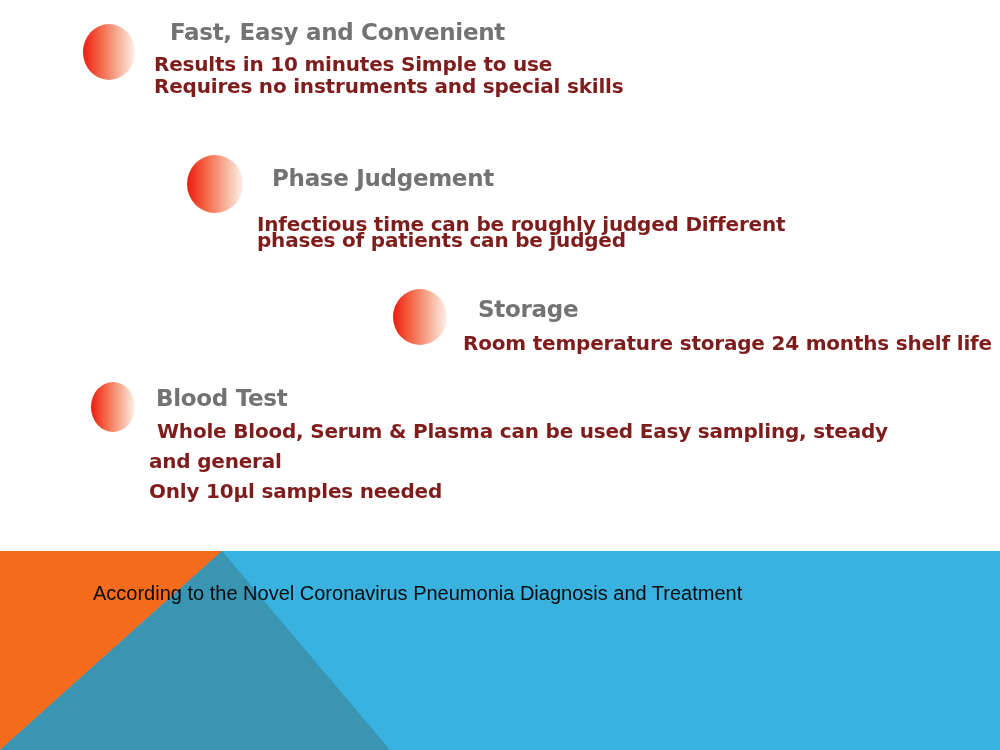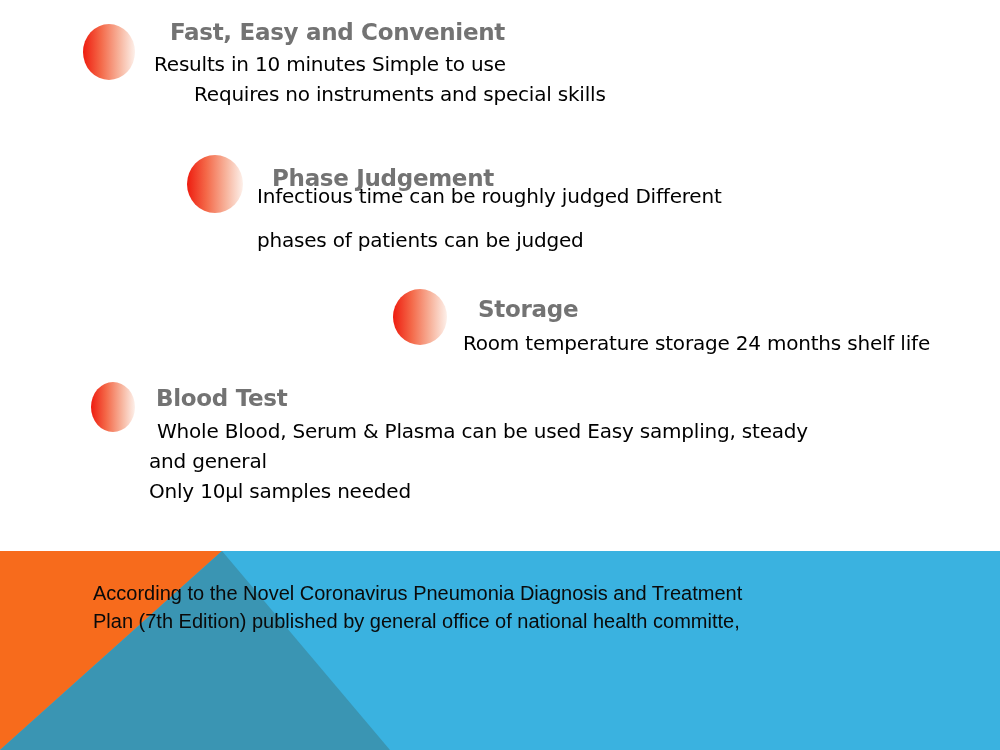--- a/index.html
+++ b/index.html
@@ -1,39 +1,39 @@
 <!DOCTYPE html>
 <html><head>
 <meta charset="utf-8">
 <style>
   html, body { margin:0; padding:0; }
   body { width:1000px; height:750px; position:relative; overflow:hidden; background:#ffffff; font-family:"Liberation Sans", sans-serif; }
   .feature { position:absolute; }
   .bullet { position:absolute; width:52px; height:56px; border-radius:50%;
     background: linear-gradient(to right, #ee1c0f 0%, #f46a4a 35%, #f7b49d 70%, #fdf0ea 100%); }
   .ftitle { position:absolute; color:#737373; font-weight:bold; font-size:23px; white-space:nowrap; font-family:"DejaVu Sans", sans-serif; letter-spacing:-0.3px; }
-  .fdesc { position:absolute; color:#000000; font-size:20px; line-height:30px; white-space:nowrap; font-family:"DejaVu Sans", sans-serif; letter-spacing:-0.2px; }
+  .fdesc { position:absolute; color:#7f1d1d; font-size:20px; line-height:30px; white-space:nowrap; font-family:"DejaVu Sans", sans-serif; letter-spacing:-0.2px;font-weight:bold; }
   .band { position:absolute; left:0; top:551px; width:858px; height:199px; }
   .band svg { position:absolute; left:0; top:0; }
   .band-text { position:absolute; left:93px; top:28px; width:860px; font-size:20px; line-height:28px; color:#0a0a0a; font-family:"Liberation Sans", sans-serif; }
 </style>
 </head>
 <body>
 
 <div class="feature">
   <div class="bullet" style="left:83px;top:24px;"></div>
   <div class="ftitle" style="left:170px;top:19px;">Fast, Easy and Convenient</div>
   <div class="fdesc" style="left:154px;top:49px;">Results in 10 minutes Simple to use</div>
-  <div class="fdesc" style="left:154px;top:79px;margin-left:40px;">Requires no instruments and special skills</div>
+  <div class="fdesc" style="left:154px;top:71px;">Requires no instruments and special skills</div>
 </div>
 
 <div class="feature">
   <div class="bullet" style="left:187px;top:155px;width:56px;height:58px;"></div>
   <div class="ftitle" style="left:272px;top:165px;">Phase Judgement</div>
-  <div class="fdesc" style="left:257px;top:181px;">Infectious time can be roughly judged Different</div>
+  <div class="fdesc" style="left:257px;top:209px;">Infectious time can be roughly judged Different</div>
   <div class="fdesc" style="left:257px;top:225px;">phases of patients can be judged</div>
 </div>
 
 <div class="feature">
   <div class="bullet" style="left:393px;top:289px;width:54px;height:56px;"></div>
   <div class="ftitle" style="left:478px;top:296px;">Storage</div>
   <div class="fdesc" style="left:463px;top:328px;">Room temperature storage 24 months shelf life</div>
 </div>
 
 <div class="feature">
@@ -45,15 +45,14 @@
 </div>
 
 <div class="band">
   <svg width="1000" height="199" viewBox="0 0 1000 199">
     <rect x="0" y="0" width="1000" height="199" fill="#3ab2e0"></rect>
     <polygon points="0,0 222,0 0,199" fill="#f76b1c"></polygon>
     <polygon points="222,0 390,199 0,199" fill="#3a95b3"></polygon>
   </svg>
   <div class="band-text">
     <div>According to the Novel Coronavirus Pneumonia Diagnosis and Treatment</div>
-    <div>Plan (7th Edition) published by general office of national health committe,</div>
   </div>
 </div>
 
 </body></html>

